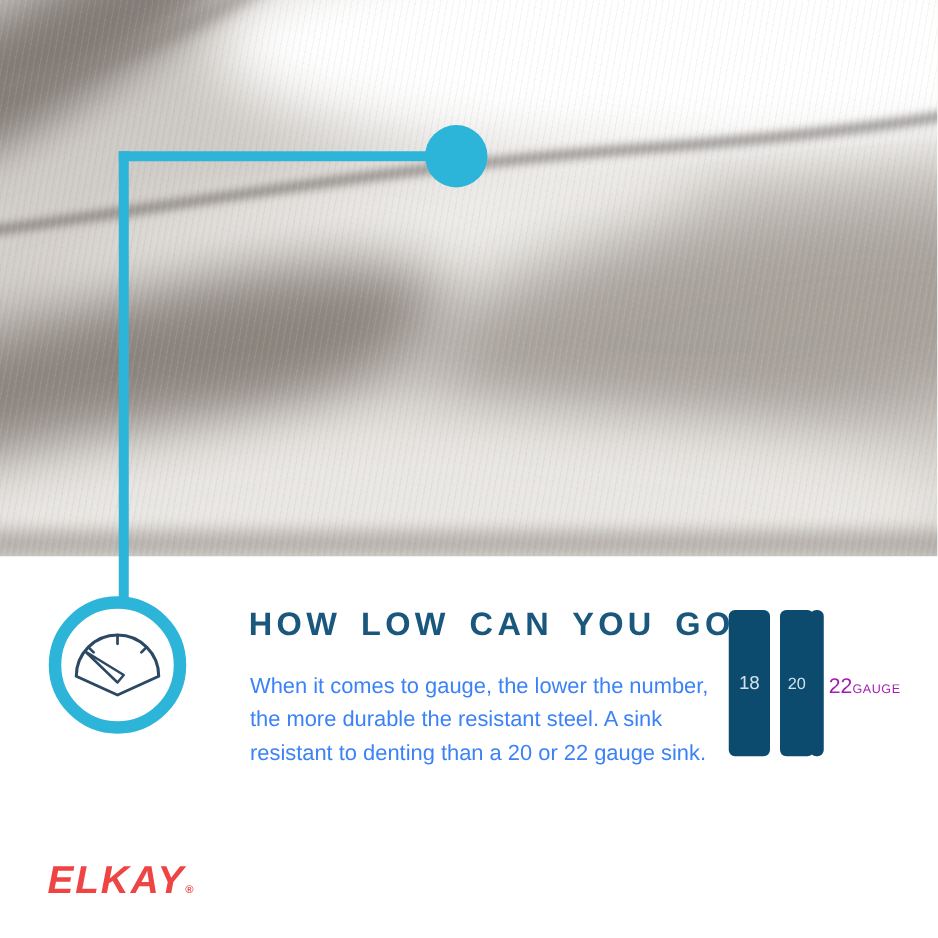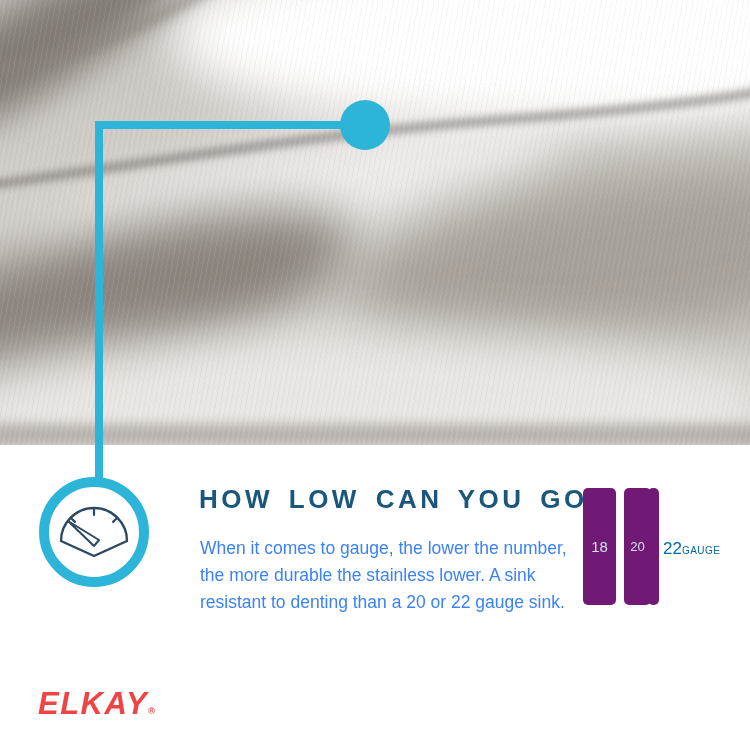--- a/index.html
+++ b/index.html
@@ -37,29 +37,29 @@
     font-size:26px; font-weight:bold; letter-spacing:3.5px; word-spacing:5px;
     color:#19577d; white-space:nowrap;
   }
   .body-text {
     position:absolute; left:200px; top:535px;
     font-size:17.5px; line-height:27px; color:#3b82f6;
   }
 
   
   .bar {
-    position:absolute; top:488px; height:117px; background:#701a75;
+    position:absolute; top:488px; height:117px; background:#0c4a6e;
     border-radius:5px; display:flex; align-items:center; justify-content:center;
     color:#cfe2ed;
   }
   .bar-18 { left:583px; width:33px; font-size:15px; }
   .bar-20 { left:624px; width:27px; font-size:13px; }
   .bar-22 { left:648px; width:11px; }
   .gauge-outside-label {
-    position:absolute; left:663px; top:539px; color:#0369a1; white-space:nowrap;
+    position:absolute; left:663px; top:539px; color:#a21caf; white-space:nowrap;
   }
   .gauge-outside-label .num  { font-size:17px; }
   .gauge-outside-label .unit { font-size:10px; letter-spacing:0.5px; }
 
   
   .logo {
     position:absolute; left:38px; top:686px;
     font-size:31px; font-weight:bold; font-style:italic; letter-spacing:1.5px;
     color:#ef4444; white-space:nowrap;
   }
@@ -118,21 +118,21 @@
       <line x1="36" y1="4" x2="36" y2="11" stroke="#2b4963" stroke-width="2.2" stroke-linecap="round"></line>
       <line x1="12.7" y1="13.7" x2="16.9" y2="17.9" stroke="#2b4963" stroke-width="2.2" stroke-linecap="round"></line>
       <line x1="59.3" y1="13.7" x2="55.1" y2="17.9" stroke="#2b4963" stroke-width="2.2" stroke-linecap="round"></line>
       <polygon points="10,17 41,36 36,42" fill="#ffffff" stroke="#2b4963" stroke-width="2" stroke-linejoin="round"></polygon>
     </svg>
   </div>
 
   <div class="headline">HOW LOW CAN YOU GO?</div>
   <div class="body-text">
     <div>When it comes to gauge, the lower the number,</div>
-    <div>the more durable the stainless lower. A sink</div>
+    <div>the more durable the resistant steel. A sink</div>
     <div>resistant to denting than a 20 or 22 gauge sink.</div>
   </div>
 
   <div class="bar bar-18">
     <span>18</span>
   </div>
   <div class="bar bar-20">
     <span>20</span>
   </div>
   <div class="bar bar-22"></div>

